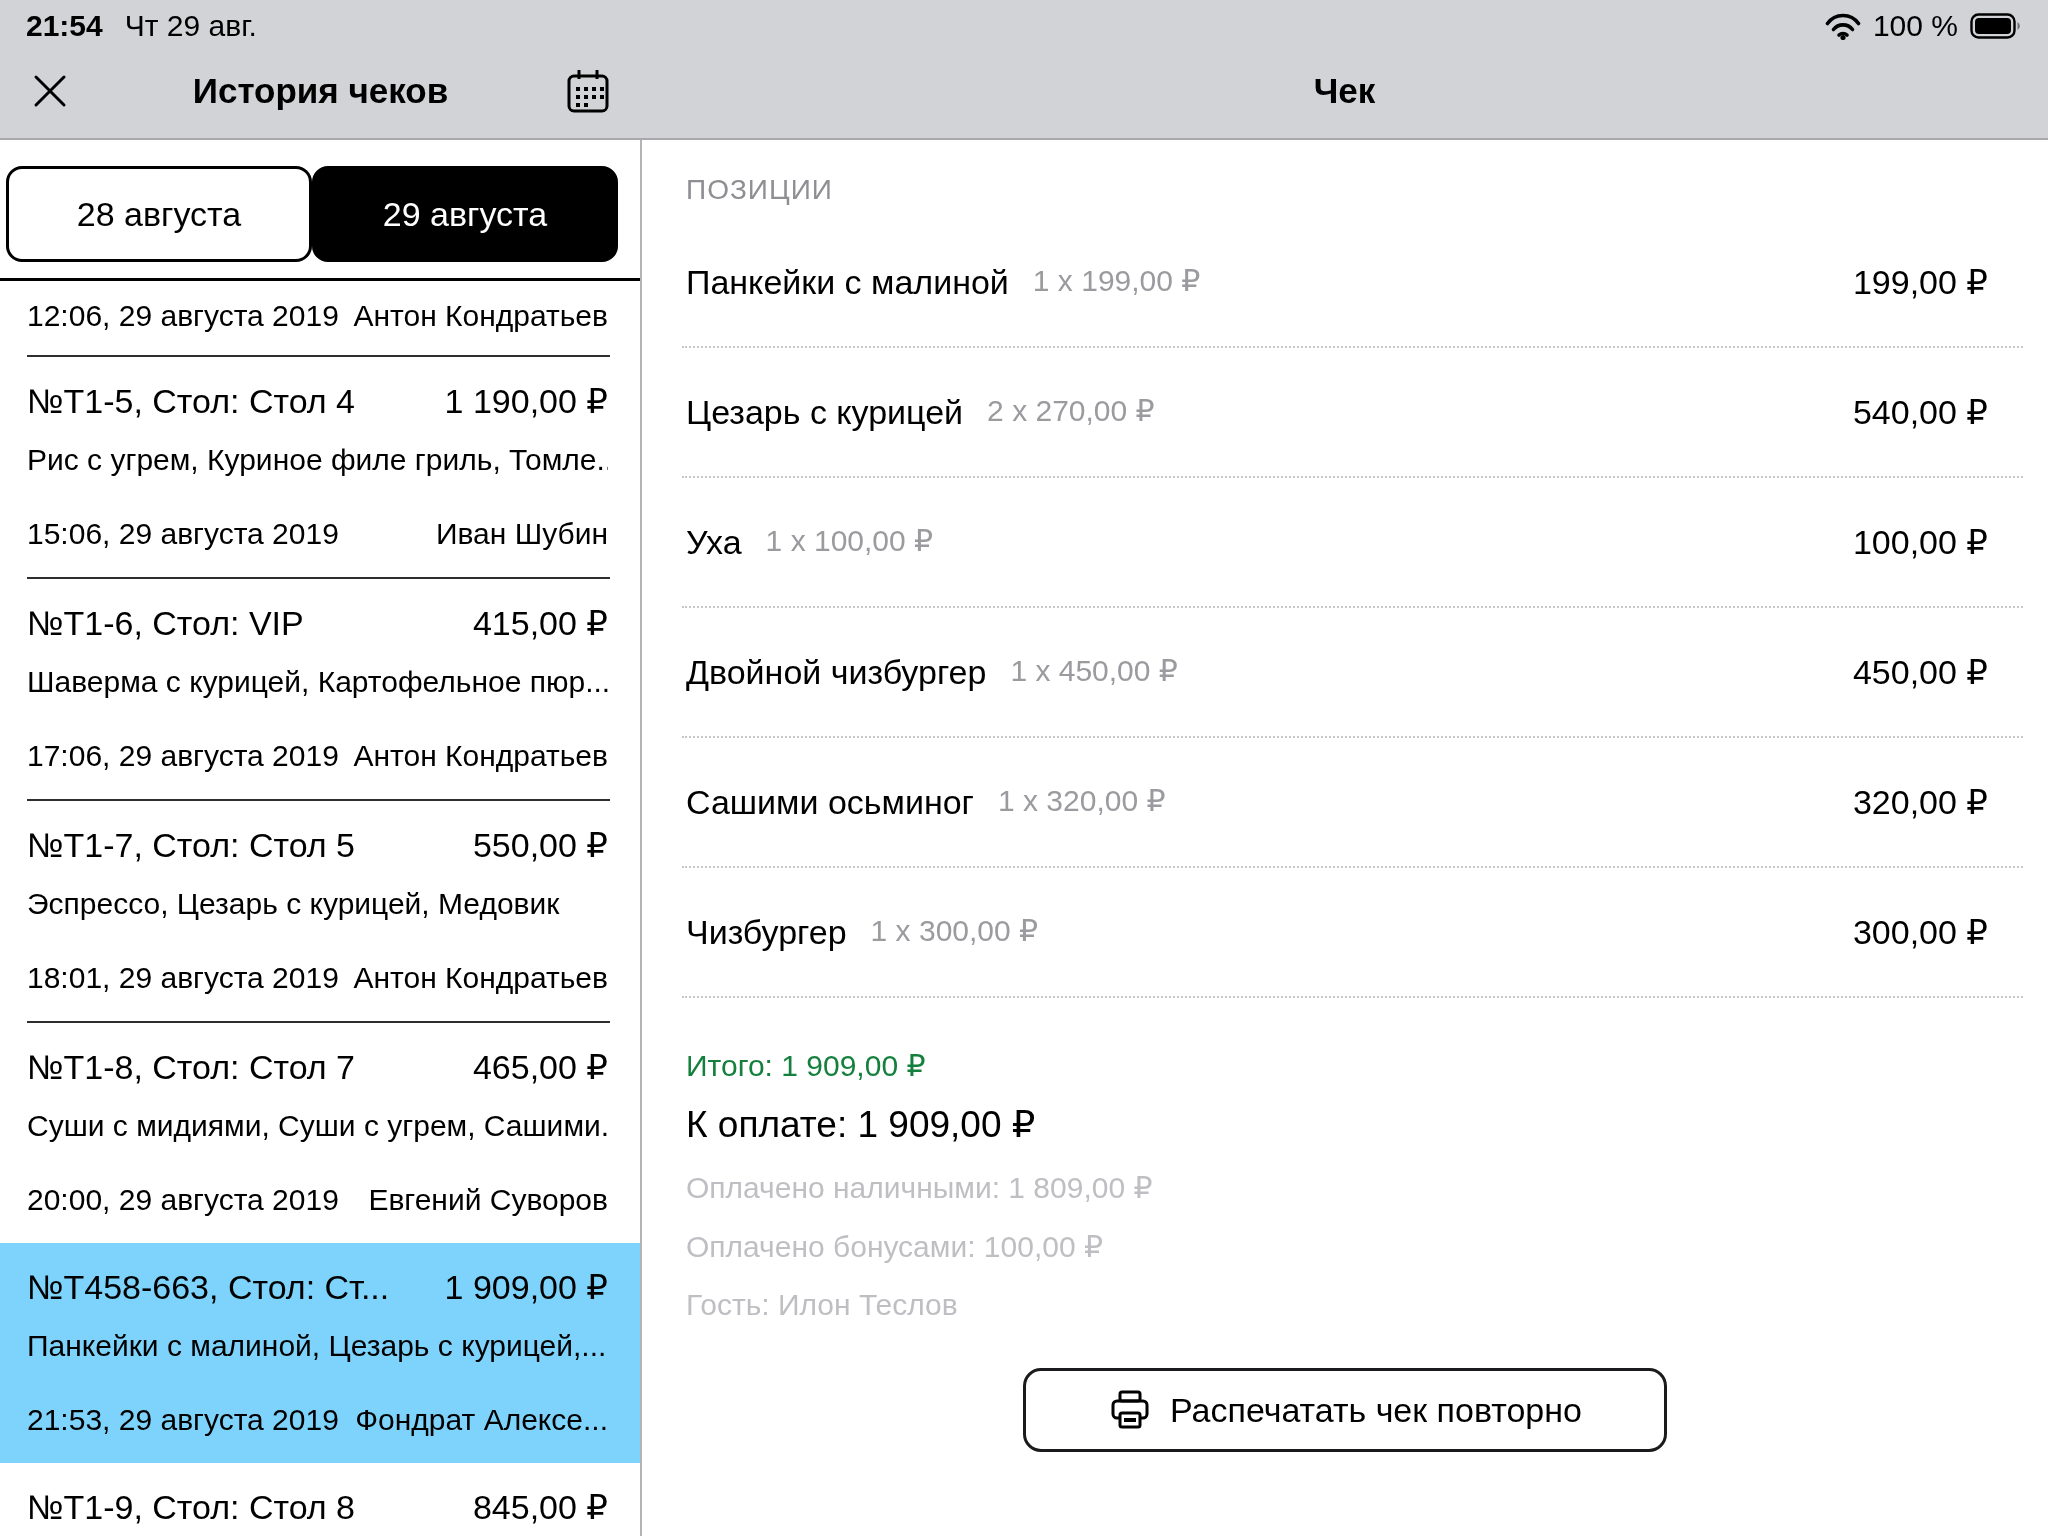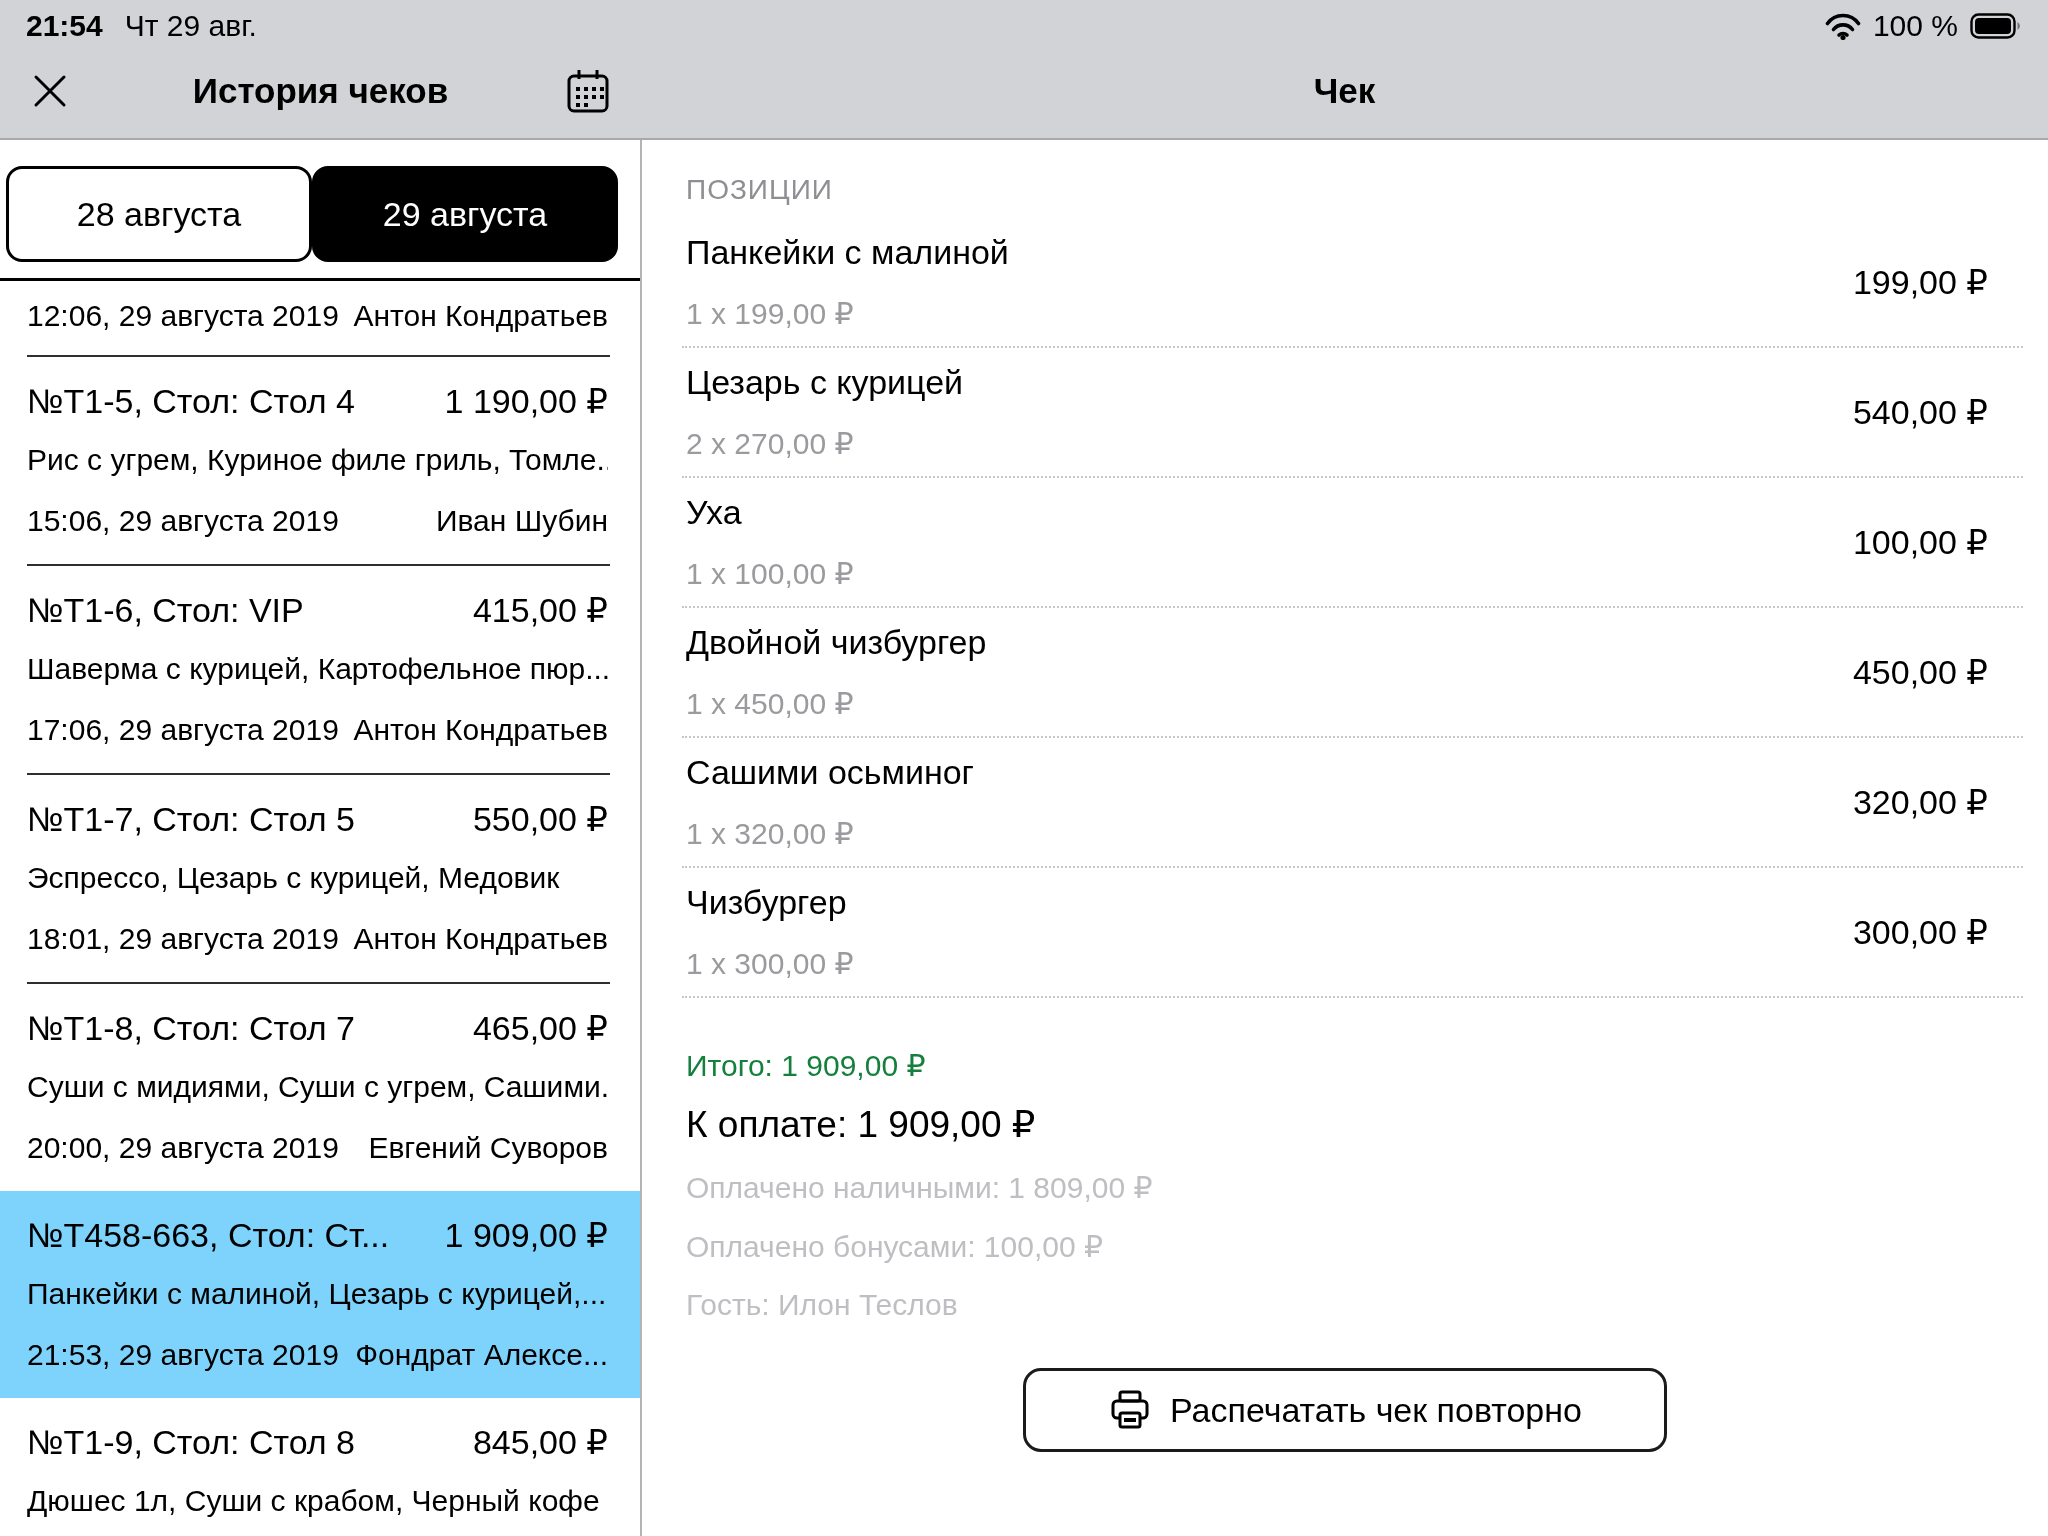--- a/index.html
+++ b/index.html
@@ -30,30 +30,30 @@
   .filters{display:flex;padding:26px 22px 16px 6px;}
   .filter-btn{flex:1;height:96px;border-radius:16px;font-size:34px;font-family:inherit;
     display:flex;align-items:center;justify-content:center;background:#fff;border:3px solid #000;color:#000;box-sizing:border-box;cursor:pointer;}
   .filter-btn.selected{background:#000;color:#fff;}
   .list-topline{height:3px;background:#000;}
   .partial-row{padding:18px 32px 22px 27px;}
   .r-line1{display:flex;justify-content:space-between;align-items:baseline;font-size:34px;font-weight:500;white-space:nowrap;gap:12px;}
   .r-items{margin-top:22px;font-size:30px;white-space:nowrap;overflow:hidden;}
   .r-line3{display:flex;justify-content:space-between;font-size:30px;gap:12px;white-space:nowrap;}
   .receipt{padding:24px 32px 26px 27px;}
-  .receipt .r-line3{margin-top:27px;}
+  .receipt .r-line3{margin-top:40px;}
   .receipt.selected{background:#7dd3fc;}
   .hdivider{height:2px;background:#2e2e30;margin:0 30px 0 27px;}
 
   
   .right-panel{position:absolute;top:140px;left:642px;right:0;bottom:0;background:#fff;}
   .section-label{margin:34px 0 12px 44px;font-size:28px;color:#8e8e93;letter-spacing:1px;}
   .position{margin:0 25px 0 40px;padding:0 35px 0 4px;height:130px;box-sizing:border-box;
     display:flex;align-items:center;justify-content:space-between;border-bottom:2px dotted #c7c7cb;}
-  .p-left{display:flex;flex-direction:column;justify-content:center;gap:24px;min-width:0;}
+  .p-left{display:flex;flex-direction:row;justify-content:center;gap:24px;min-width:0;}
   .p-name{font-size:34px;}
   .p-qty{font-size:30px;color:#9b9b9f;}
   .p-price{font-size:34px;white-space:nowrap;}
   .totals{margin:50px 60px 0 44px;font-size:30px;}
   .t-subtotal{color:#15803d;}
   .t-pay{font-size:37px;margin-top:20px;color:#000;}
   .t-cash,.t-bonus,.t-guest{color:#bfbfc3;margin-top:24px;}
   .print-btn{position:absolute;left:50%;bottom:84px;transform:translateX(-50%);
     width:644px;height:84px;background:#fff;border:3px solid #1b1b1d;border-radius:18px;
     display:flex;align-items:center;justify-content:center;gap:18px;font-size:34px;font-family:inherit;color:#000;cursor:pointer;box-sizing:border-box;}

